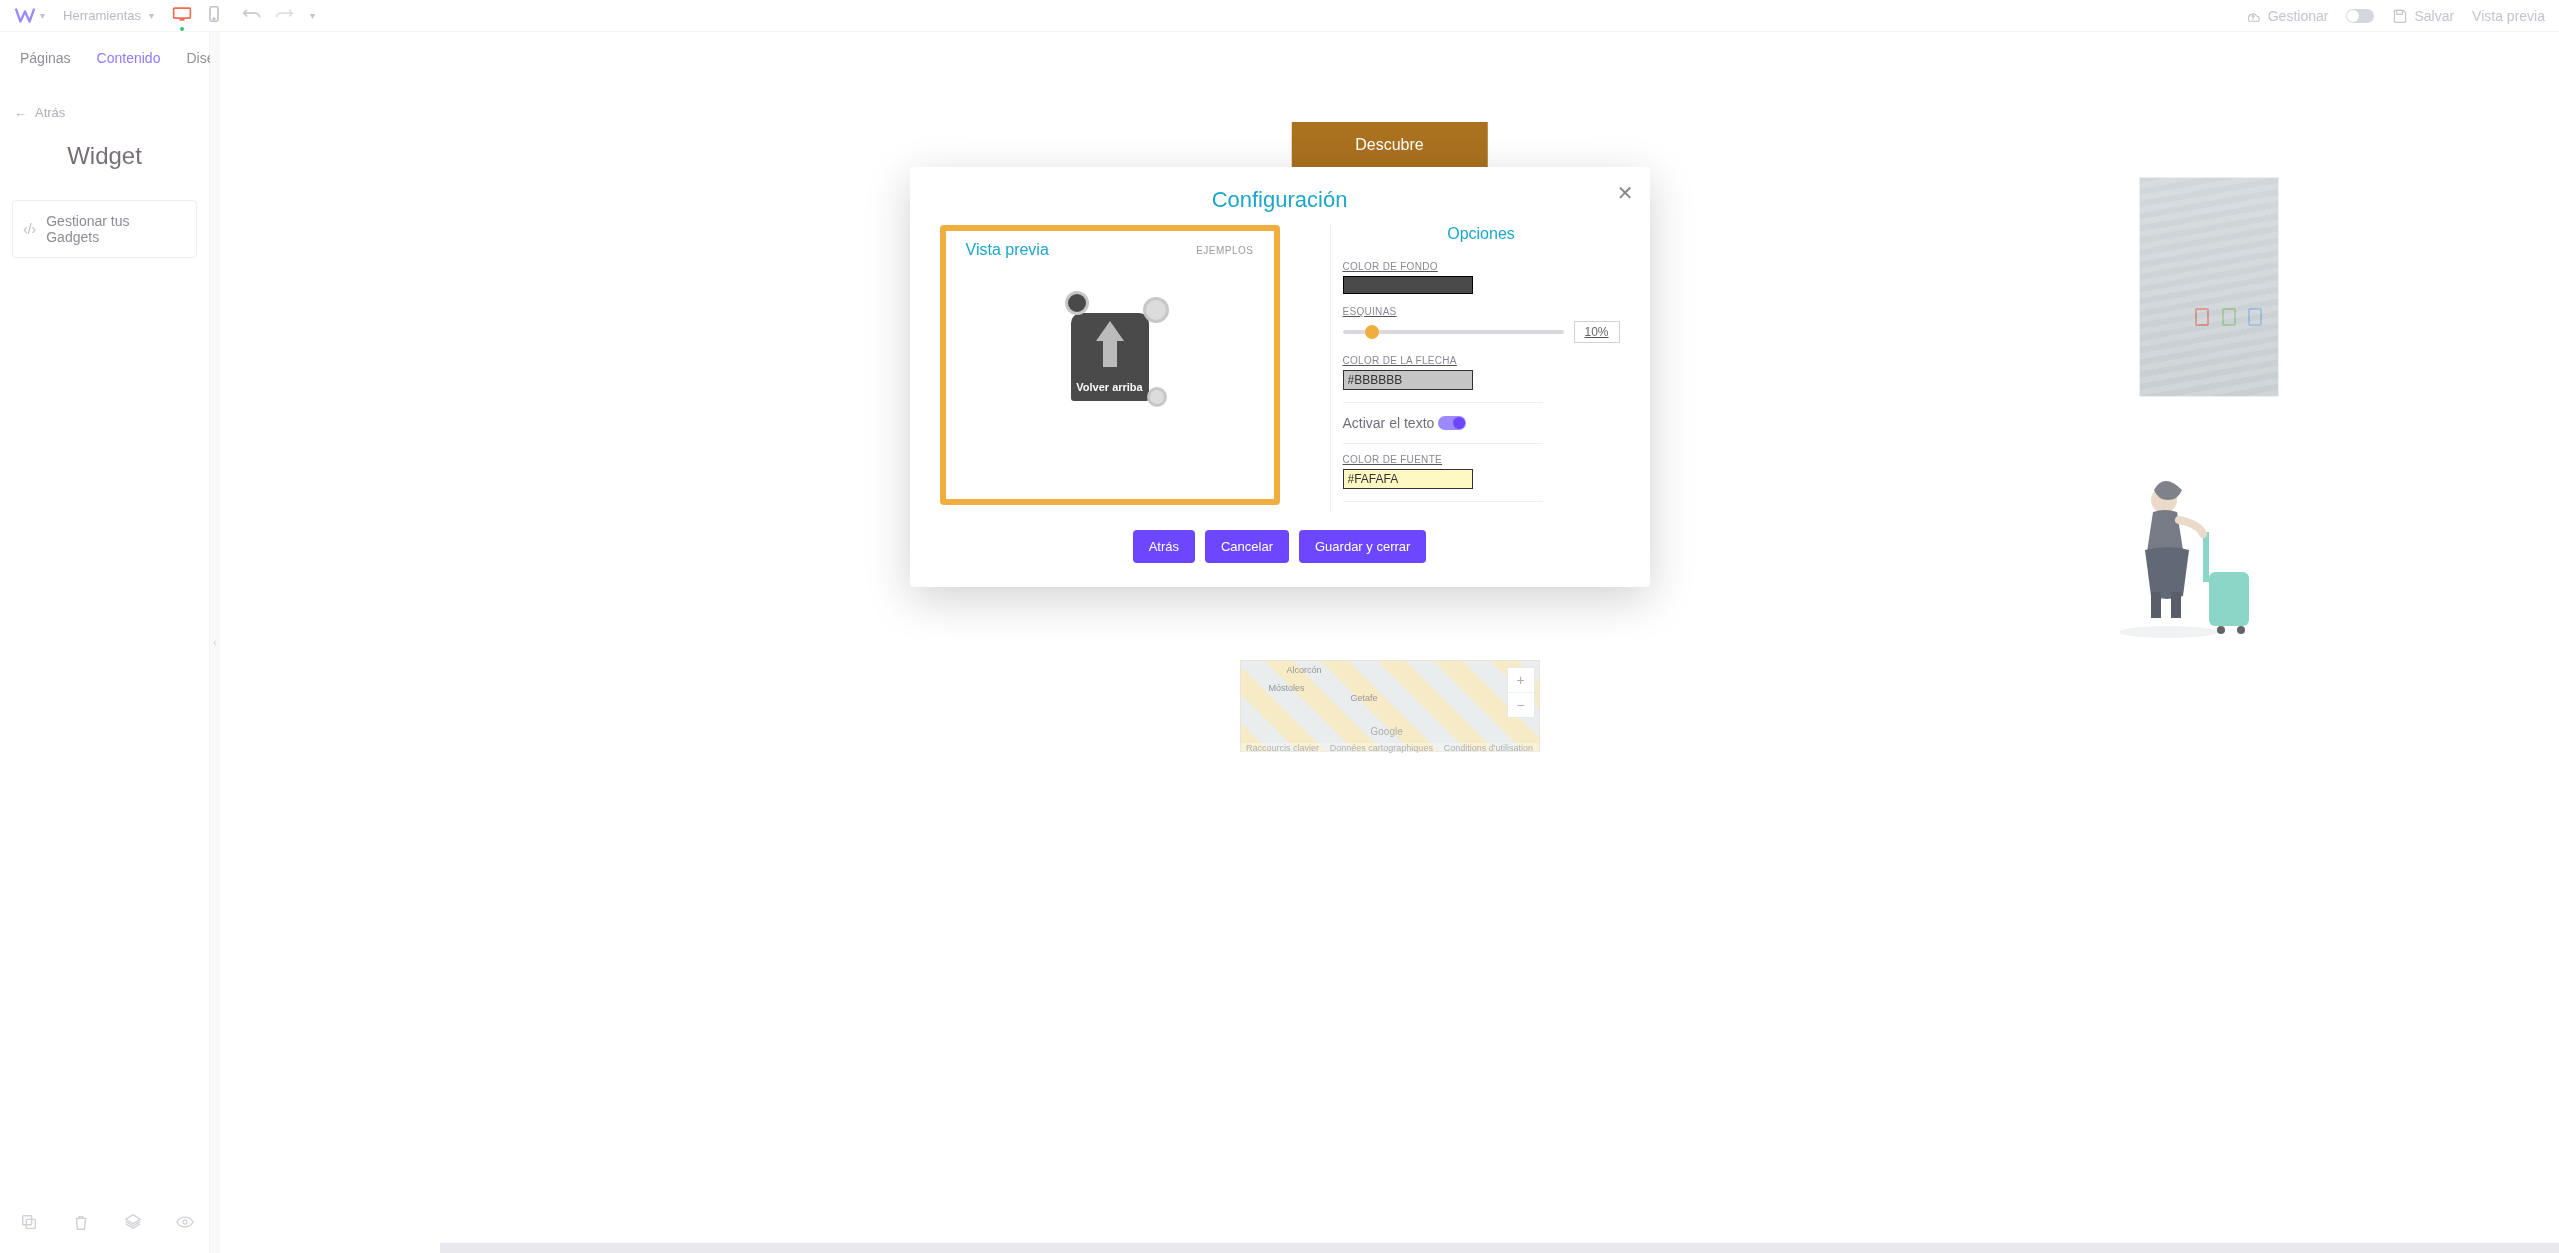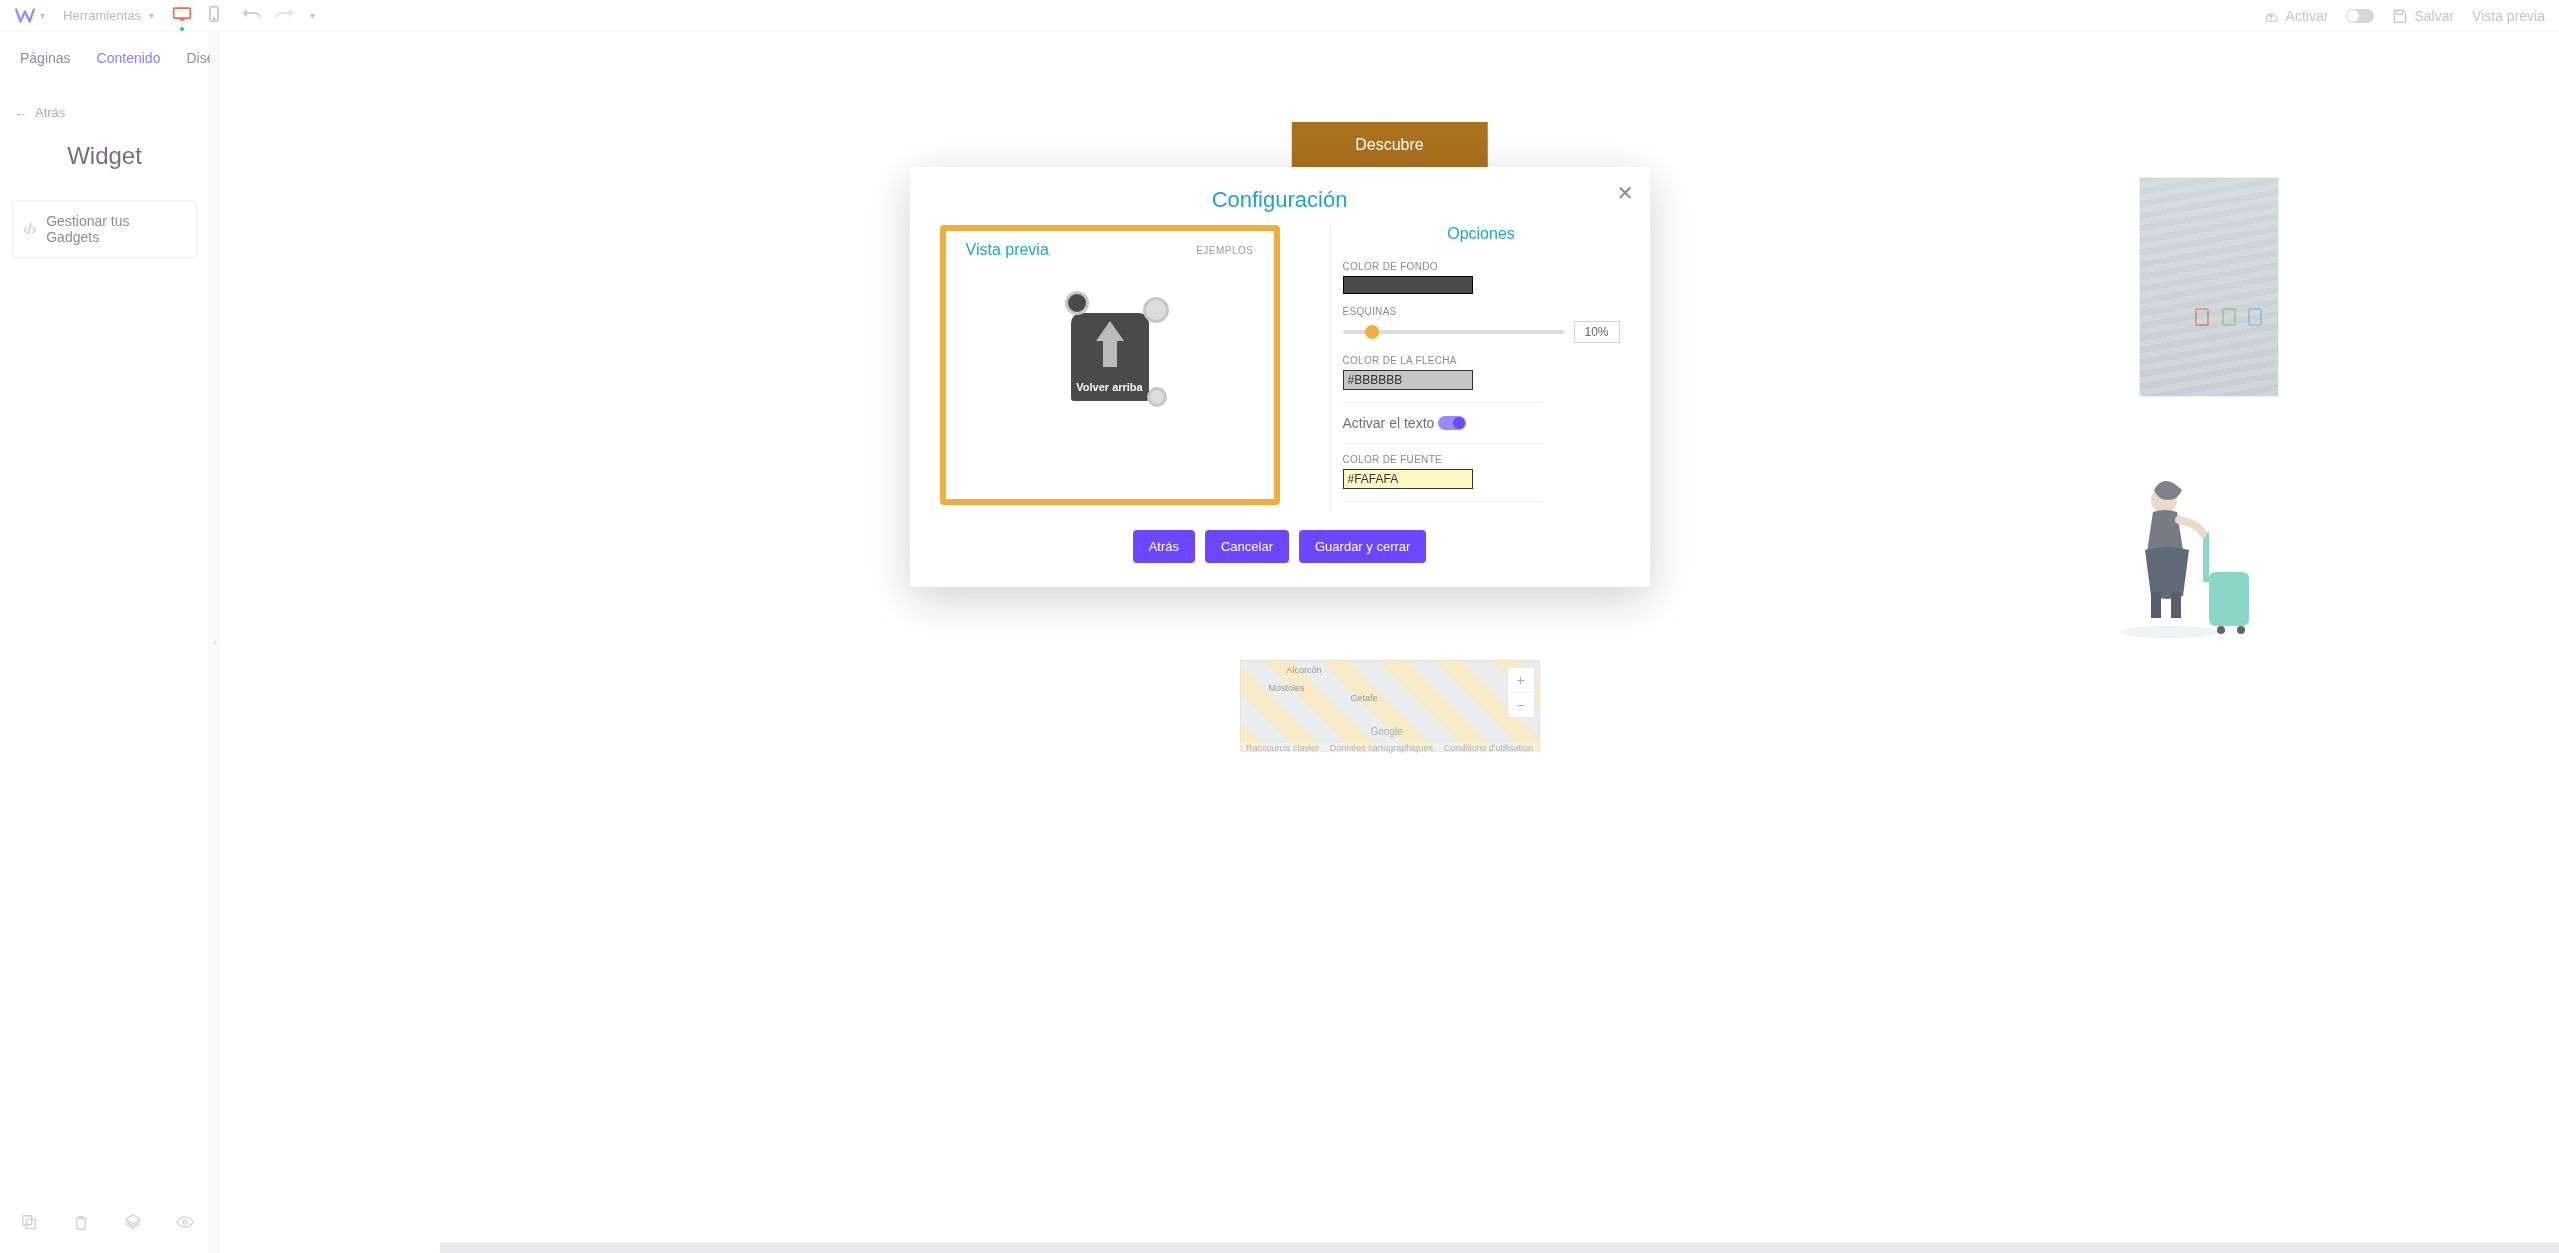--- a/index.html
+++ b/index.html
@@ -76,21 +76,21 @@
 .bubble{position:absolute;border-radius:50%;background:#dcdcdc;border:3px solid #c7c7c7;}
 .bubble.small{width:20px;height:20px;}
 .bubble.med{width:26px;height:26px;}
 .bubble.dark{background:#4a4a4a;}
 .b1{top:-22px;left:-6px;width:24px;height:24px;}
 .b2{top:-16px;right:-20px;}
 .b3{bottom:-6px;right:-18px;}
 
 .opts{flex:1;border-left:1px solid #ececef;padding-left:12px;min-width:0;}
 .opts-title{text-align:center;color:#1ca6c9;font-size:16px;margin-bottom:18px;}
-.field{margin-bottom:12px;}
+.field{margin-bottom:12px;text-decoration:underline;}
 .flabel{font-size:10px;letter-spacing:.3px;color:#898993;margin-bottom:4px;text-transform:uppercase;}
 .swatch{width:130px;height:18px;background:#4a4a4a;border:1px solid #000;}
 .slider-row{display:flex;align-items:center;gap:10px;}
 .slider-track{flex:1;height:4px;background:#d9d9de;border-radius:2px;position:relative;}
 .slider-thumb{position:absolute;top:-5px;left:10%;width:14px;height:14px;background:#f0ae3e;border-radius:50%;}
 .slider-val{width:46px;text-align:center;border:1px solid #d1d1d6;font-size:12px;padding:3px 0;color:#666;}
 .txt-input{width:130px;border:1px solid #333;background:#c6c6c6;color:#333;font-size:12px;padding:2px 4px;}
 .txt-input.light{background:#fef9c3;}
 .toggle-row{display:flex;align-items:center;gap:4px;font-size:14px;color:#6f6f78;margin:12px 0;}
 .mini-toggle{width:28px;height:14px;background:#9c88ff;border-radius:8px;position:relative;}
@@ -140,21 +140,21 @@
           </svg></span>
       <span class="chev">▾</span>
     </div>
   </div>
   <div class="right">
     <div class="righttool">
       <svg width="18" height="14" viewBox="0 0 24 18" fill="none" stroke="#c4c4ce" stroke-width="1.5">
           <path d="M6 12a6 6 0 0 1 11-3 4 4 0 0 1 2 7H7a4 4 0 0 1-1-4z"></path>
           <path d="M12 14V8m-2 2 2-2 2 2"></path>
         </svg>
-      <span>Activar</span>
+      <span>Gestionar</span>
     </div>
     <div class="toggle"></div>
     <div class="righttool">
       <svg width="16" height="16" viewBox="0 0 20 20" fill="none" stroke="#c4c4ce" stroke-width="1.5">
           <path d="M4 3h10l3 3v11a1 1 0 0 1-1 1H4a1 1 0 0 1-1-1V4a1 1 0 0 1 1-1z"></path>
           <rect x="6" y="3" width="7" height="5"></rect>
         </svg>
       <span>Salvar</span>
     </div>
     <div class="righttool">

